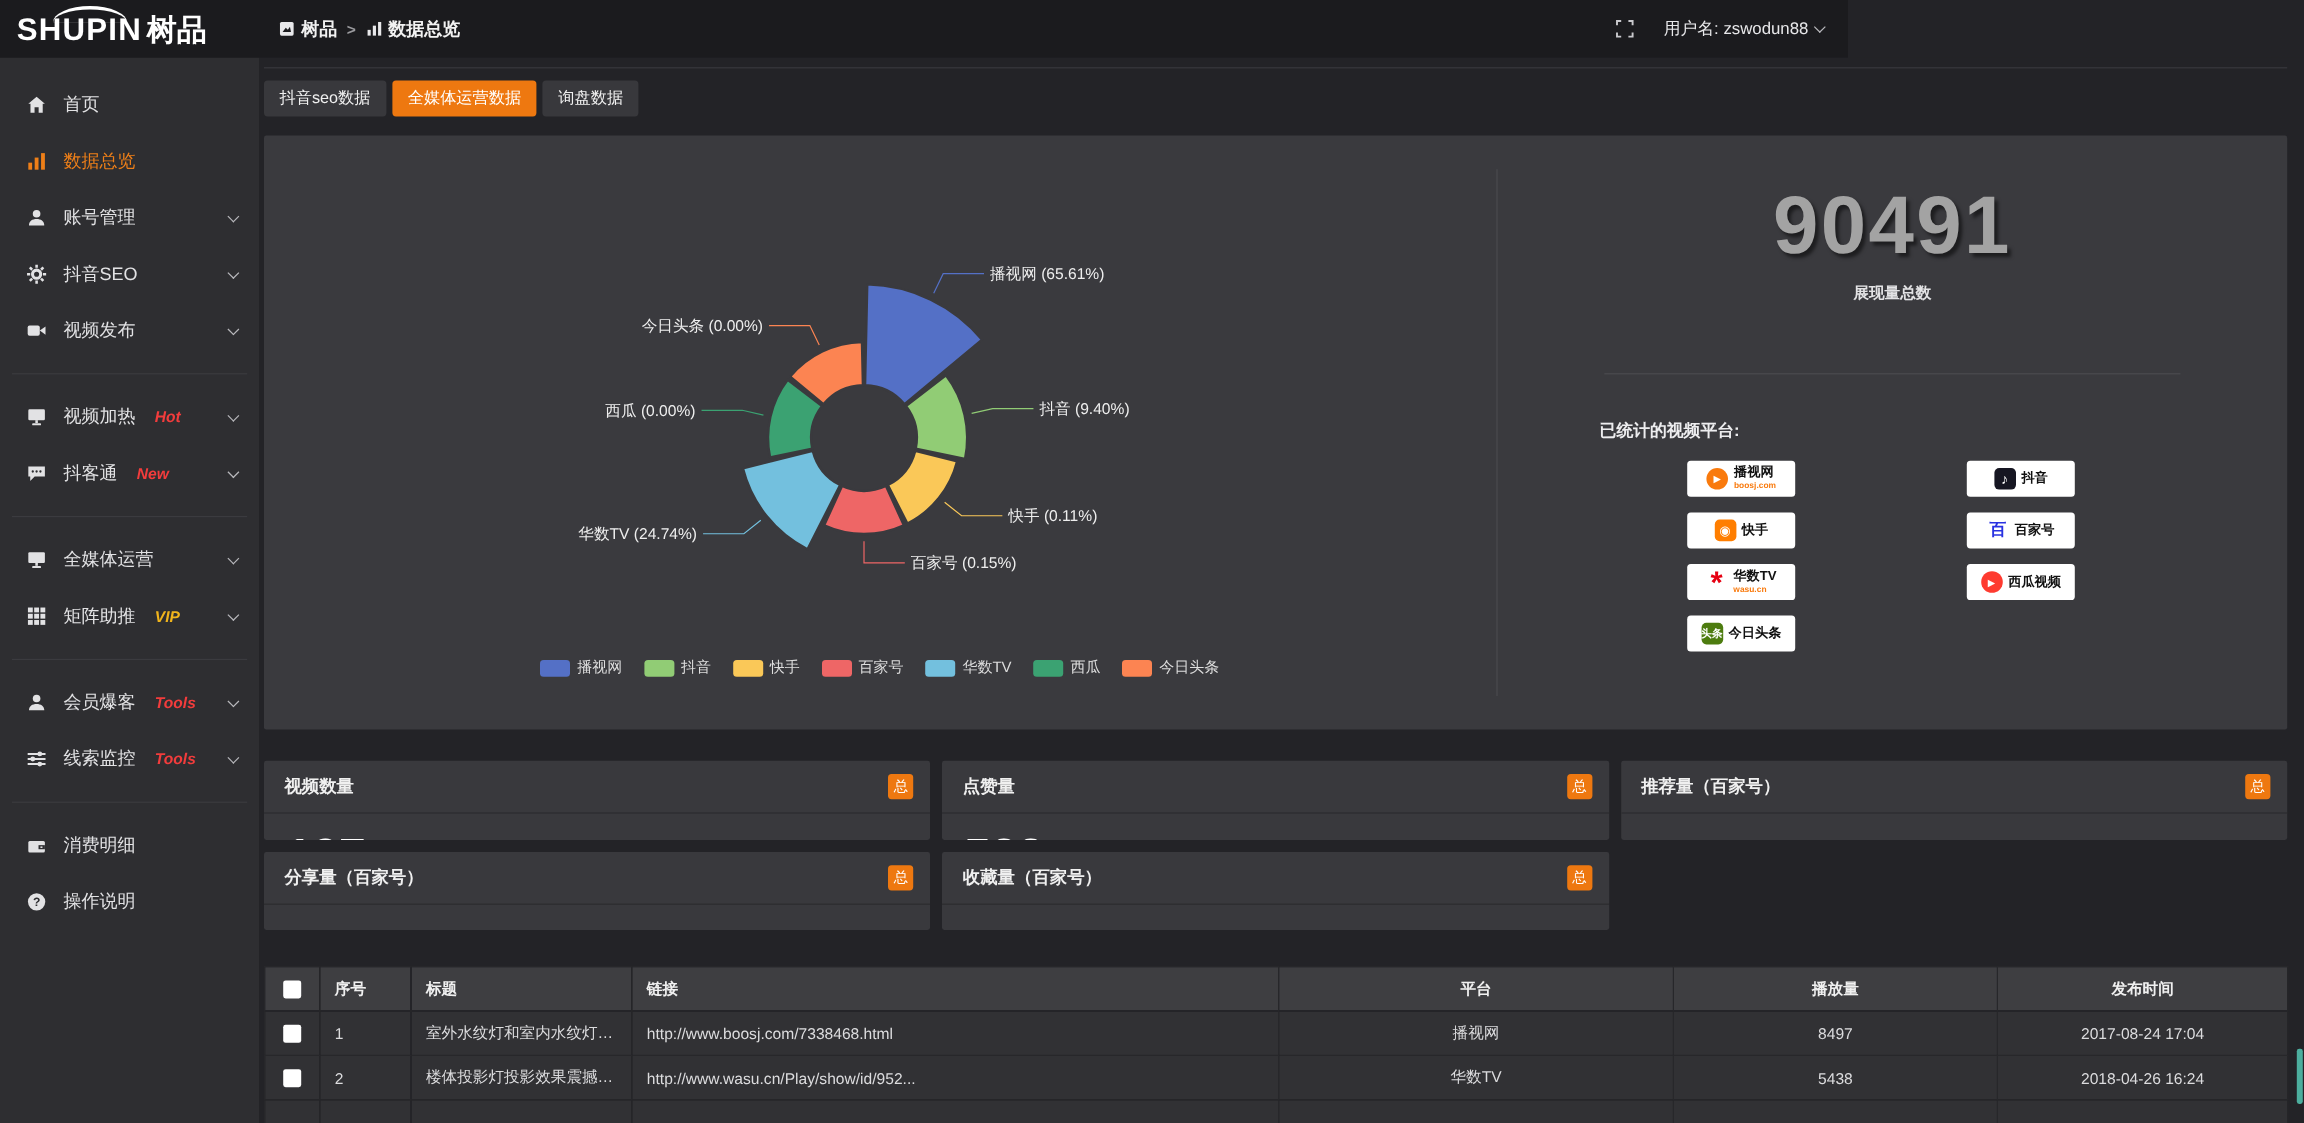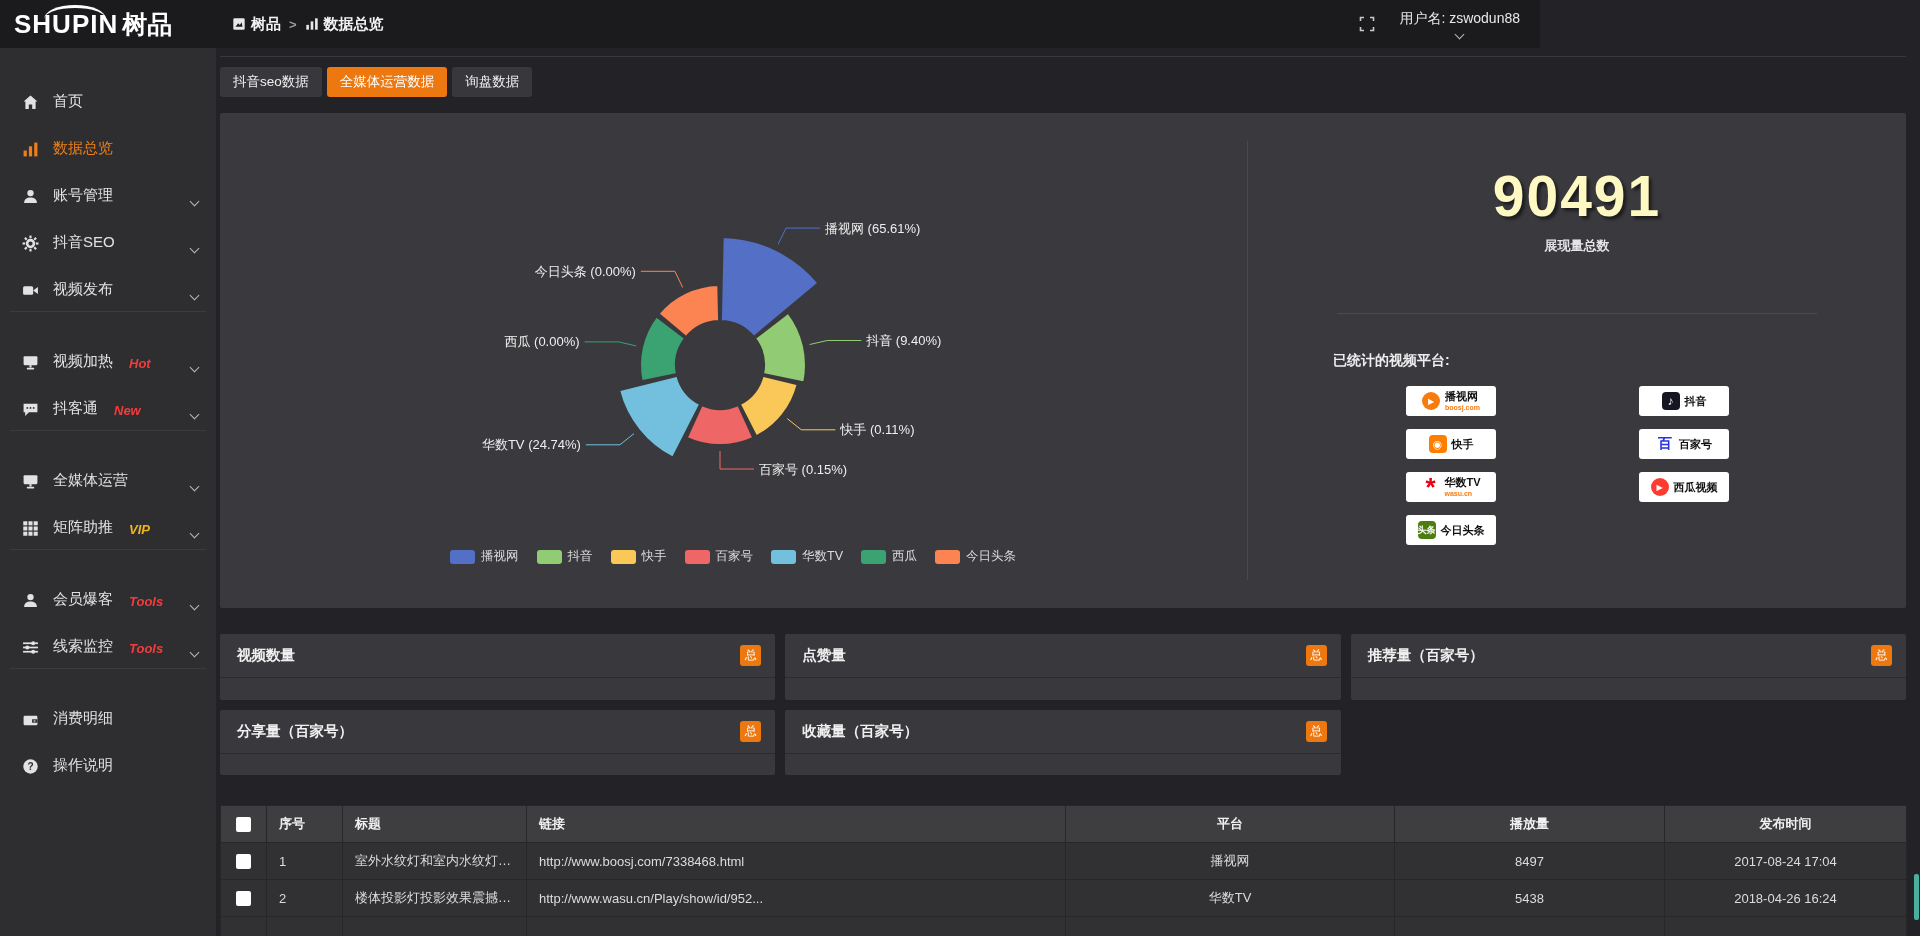--- a/index.html
+++ b/index.html
@@ -12,27 +12,27 @@
     display:flex; align-items:center; z-index:5; }
   .header-left { width:216px; height:48px; display:flex; align-items:center; padding-left:14px; position:relative; }
   .logo-main { font-size:26px; font-weight:800; color:#fff; letter-spacing:1px; }
   .logo-cn { font-size:25px; font-weight:800; color:#fff; margin-left:4px; }
   .logo-arc { position:absolute; left:44px; top:5px; width:62px; height:14px;
     border-top:3px solid #fff; border-radius:50% 50% 0 0 / 100% 100% 0 0; }
   .breadcrumb { display:flex; align-items:center; margin-left:16px; gap:8px; font-size:15px; color:#f2f2f2; font-weight:600; }
   .crumb { display:flex; align-items:center; gap:5px; cursor:pointer; }
   .crumb-sep { color:#9a9a9e; font-size:13px; }
   .header-right { margin-left:auto; display:flex; align-items:center; gap:24px; padding-right:20px; font-size:14px; color:#e8e8ea; }
-  .user-menu { display:flex; align-items:center; gap:6px; cursor:pointer;flex-direction:column; }
+  .user-menu { display:flex; align-items:center; gap:6px; cursor:pointer; }
   .chev { width:7px; height:7px; border-right:1.6px solid #b9b9bd; border-bottom:1.6px solid #b9b9bd;
     transform:rotate(45deg); display:inline-block; margin-top:-3px; }
 
   
   .sidebar { position:absolute; top:48px; left:0; width:216px; height:888px; background:#2e2e31; padding-top:16px; }
-  .side-item { display:flex; align-items:flex-end; height:47px; padding:0 18px 0 22px; gap:14px;
+  .side-item { display:flex; align-items:center; height:47px; padding:0 18px 0 22px; gap:14px;
     font-size:15px; color:#e2e2e4; cursor:pointer; }
   .side-item svg { flex:0 0 auto; }
   .side-item.active { color:#ee7f18; }
   .side-badge { font-style:italic; font-weight:700; font-size:13px; margin-left:2px; }
   .badge-red { color:#f23c3c; }
   .badge-gold { color:#f0b41c; }
   .side-item .chev { margin-left:auto; }
   .side-divider { height:1px; background:#3b3b3f; margin:12px 10px; }
 
   
@@ -49,21 +49,21 @@
   .chart-left { position:absolute; left:0; top:0; width:1026px; height:100%; }
   #rose-svg { position:absolute; left:8px; top:28px; }
   .chart-legend { position:absolute; left:0; top:435px; width:100%; display:flex; justify-content:center;
     gap:18px; align-items:center; }
   .legend-item { display:flex; align-items:center; gap:6px; cursor:pointer; }
   .legend-swatch { width:25px; height:14px; border-radius:3px; display:inline-block; }
   .legend-item span:last-child { font-size:12.5px; color:#ddd; }
 
   .chart-right { position:absolute; left:1027px; top:28px; bottom:28px; width:659px;
     border-left:1px solid #4a4a4e; text-align:center; }
-  .big-number { margin-top:22px; font-size:57px; font-weight:800; color:#fef9c3; letter-spacing:2px;
+  .big-number { margin-top:8px; font-size:68px; font-weight:800; color:#a3a3a3; letter-spacing:2px;
     text-shadow:3px 3px 3px rgba(0,0,0,0.5); }
   .big-number-label { margin-top:8px; font-size:13px; font-weight:700; color:#e3e3e5; }
   .right-divider { width:480px; height:1px; background:#4b4b4f; margin:58px auto 0 auto; }
   .platforms-title { margin-top:38px; padding-left:85px; text-align:left; font-size:14px; font-weight:700; color:#ededef; }
   .platform-grid { display:flex; margin-top:16px; padding-left:158px; gap:143px; }
   .platform-col { display:flex; flex-direction:column; gap:13px; }
   .pbadge { width:90px; height:30px; background:#fff; border-radius:3px; display:flex;
     align-items:center; justify-content:center; gap:5px; }
   .plogo { width:18px; height:18px; border-radius:4px; display:flex; align-items:center;
     justify-content:center; font-size:10px; color:#fff; font-weight:700; flex:0 0 auto; }

